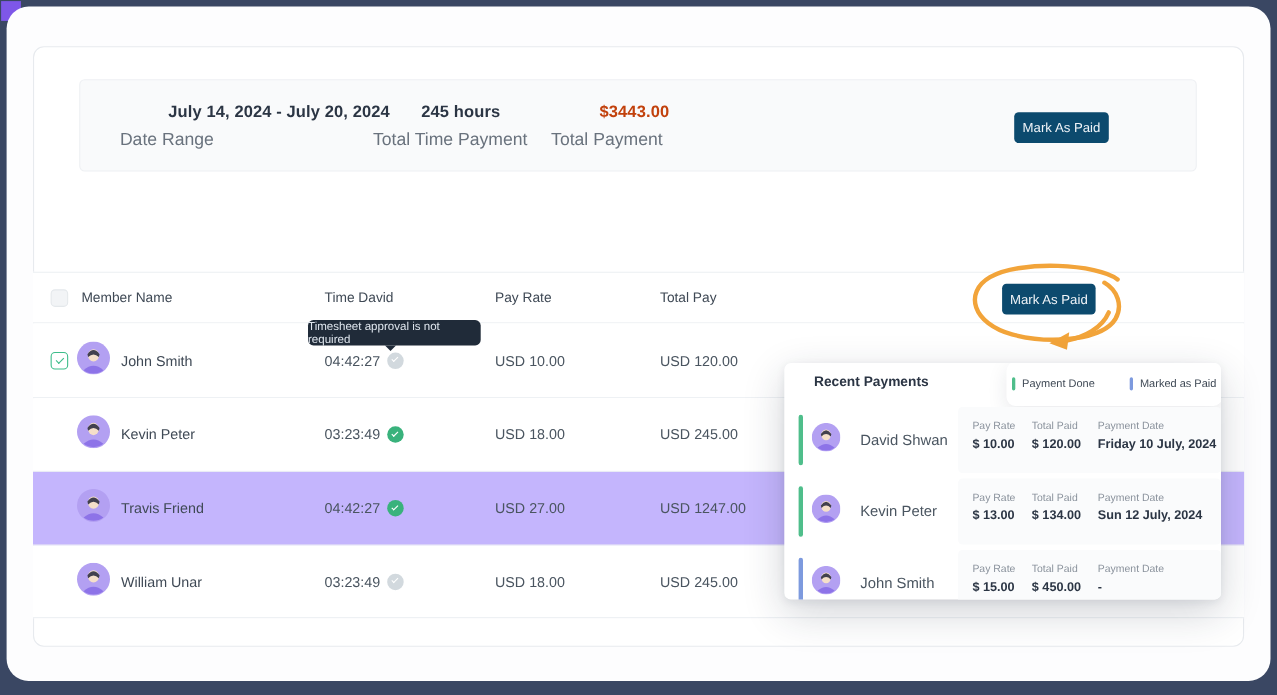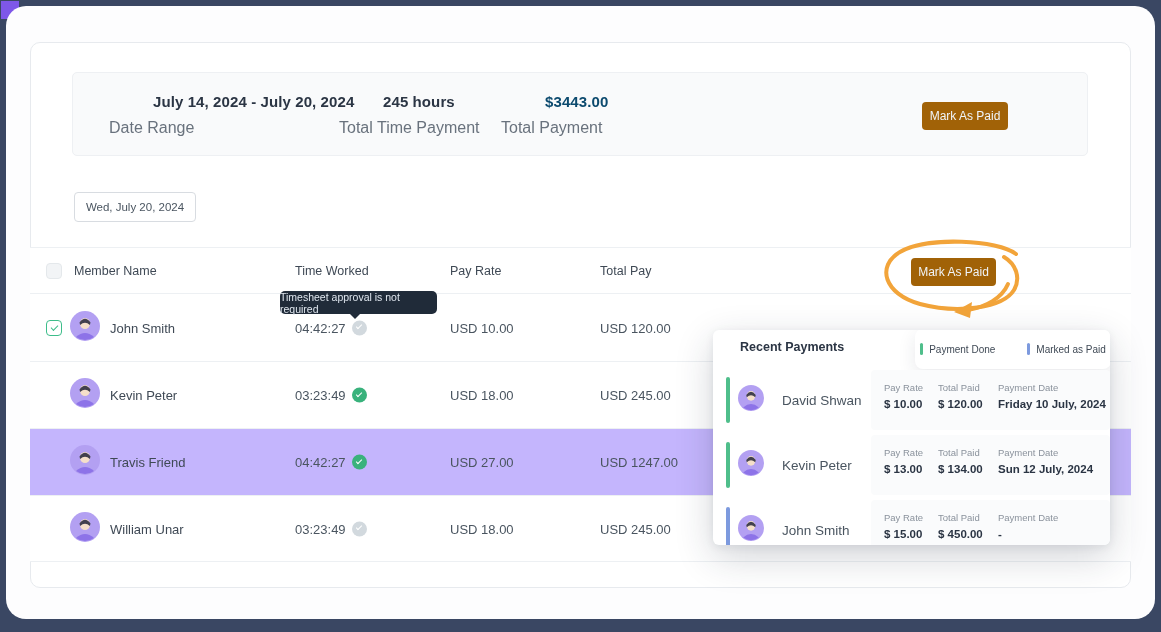--- a/index.html
+++ b/index.html
@@ -6,23 +6,23 @@
   body { font-family:"Liberation Sans","DejaVu Sans",sans-serif; background:#222; }
   .screen { position:relative; width:1161px; height:632px; background:#3a4763; overflow:hidden; }
   .corner-accent { position:absolute; left:1px; top:1px; width:18px; height:18px; background:#7e57e8; }
   .app { position:absolute; left:6px; top:6px; width:1149px; height:613px; background:#fdfdfe; border-radius:20px; }
   .main-card { position:absolute; left:30px; top:42px; width:1101px; height:546px; background:#fff; border:1px solid #e7eaee; border-radius:10px; }
 
   
   .summary { position:absolute; left:72px; top:72px; width:1016px; height:84px; background:#f9fafb; border:1px solid #eef0f3; border-radius:5px; }
   .stat { position:absolute; top:20px; }
   .stat-value { font-size:15px; font-weight:700; color:#2b3544; letter-spacing:.1px;margin-left:44px; }
-  .stat-value.blue { color:#0c4a6e; }
+  .stat-value.blue { color:#c2410c; }
   .stat-label { margin-top:9px; font-size:16px; color:#69727d; }
-  .btn { display:flex; align-items:center; justify-content:center; background:#a16207; color:#f0f4f8; font-size:12px; border:none; border-radius:4px; cursor:pointer; font-family:inherit; }
+  .btn { display:flex; align-items:center; justify-content:center; background:#0c4a6e; color:#f0f4f8; font-size:12px; border:none; border-radius:4px; cursor:pointer; font-family:inherit; }
   .btn-summary { position:absolute; right:79px; top:29px; width:86px; height:28px; }
 
   
   .chip { position:absolute; left:74px; top:192px; width:122px; height:30px; background:#fff; border:1px solid #d8dce1; border-radius:4px; font-size:11.5px; color:#4a5560; font-family:inherit; cursor:pointer; display:flex; align-items:center; justify-content:center; }
 
   
   .thead { position:absolute; left:30px; top:247px; width:1101px; height:47px; border-top:1px solid #edf0f3; border-bottom:1px solid #edf0f3; background:#fff; }
   .th { position:absolute; top:50%; transform:translateY(-50%); font-size:12.5px; color:#3f4955; }
   .checkbox { position:absolute; width:16px; height:16px; border-radius:4px; }
   .checkbox.empty { background:#f2f4f6; border:1px solid #e4e8eb; left:16px; top:15px; }
@@ -79,26 +79,25 @@
       <div class="stat-value">245 hours</div>
       <div class="stat-label">Total Time Payment</div>
     </div>
     <div class="stat" style="left:428px;">
       <div class="stat-value blue">$3443.00</div>
       <div class="stat-label">Total Payment</div>
     </div>
     <button class="btn btn-summary">Mark As Paid</button>
   </section>
 
-  <button class="chip">Wed, July 20, 2024</button>
 
   <div class="thead">
     <span class="checkbox empty"></span>
     <span class="th" style="left:44px;">Member Name</span>
-    <span class="th" style="left:265px;">Time Worked</span>
+    <span class="th" style="left:265px;">Time David</span>
     <span class="th" style="left:420px;">Pay Rate</span>
     <span class="th" style="left:570px;">Total Pay</span>
     <button class="btn btn-table">Mark As Paid</button>
   </div>
 
   <div class="trow" style="top:294px;height:68px;">
     <span class="checkbox checked">
         <span class="check-glyph"></span>
       </span>
     <span class="avatar">

